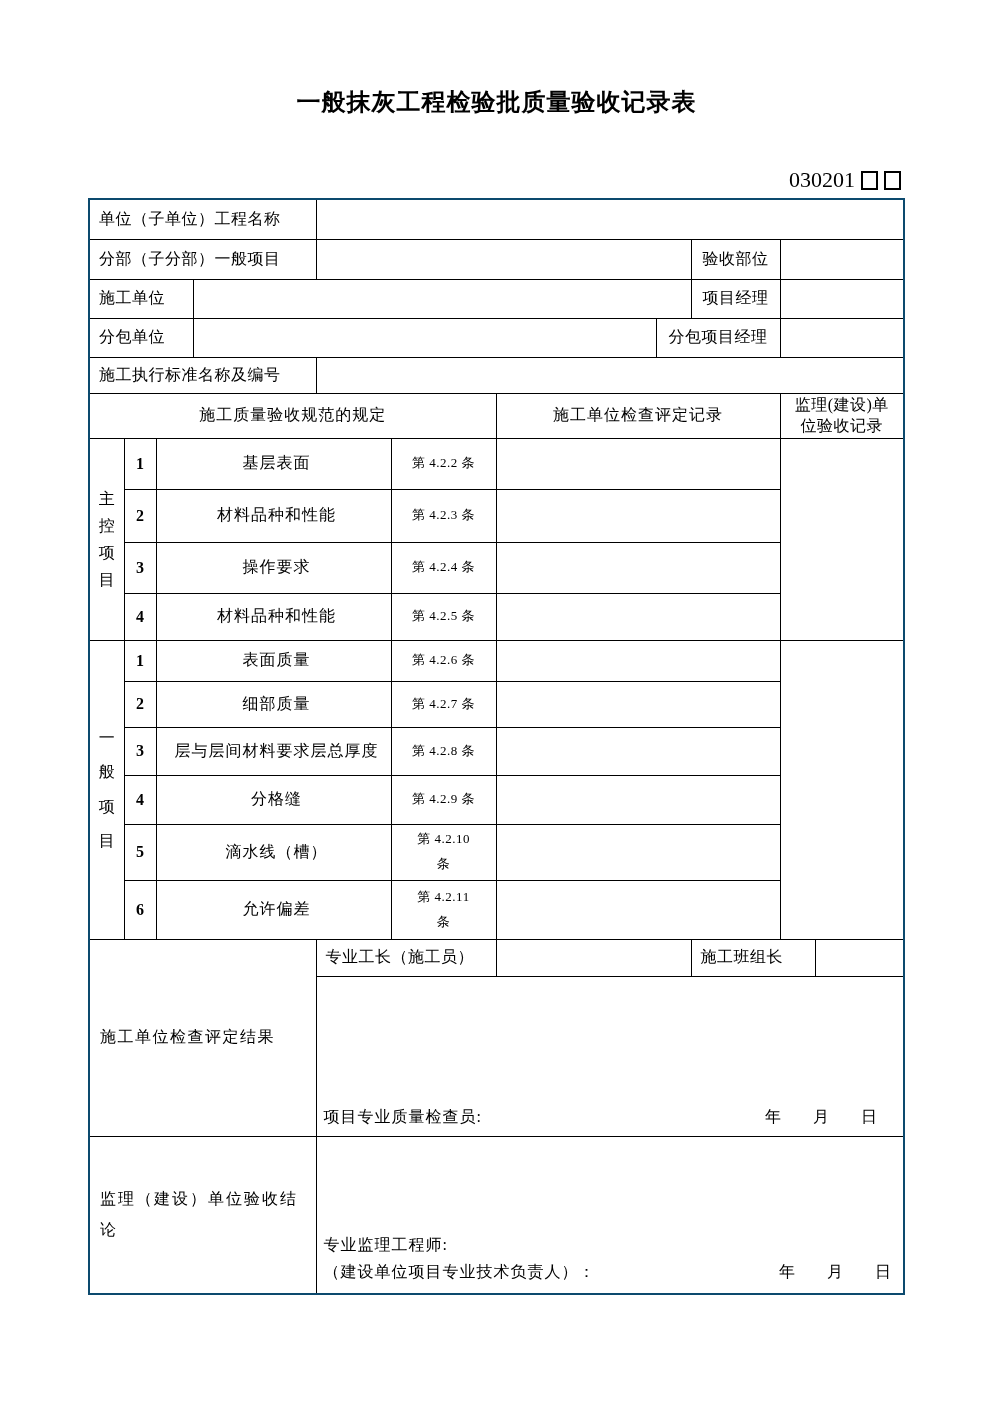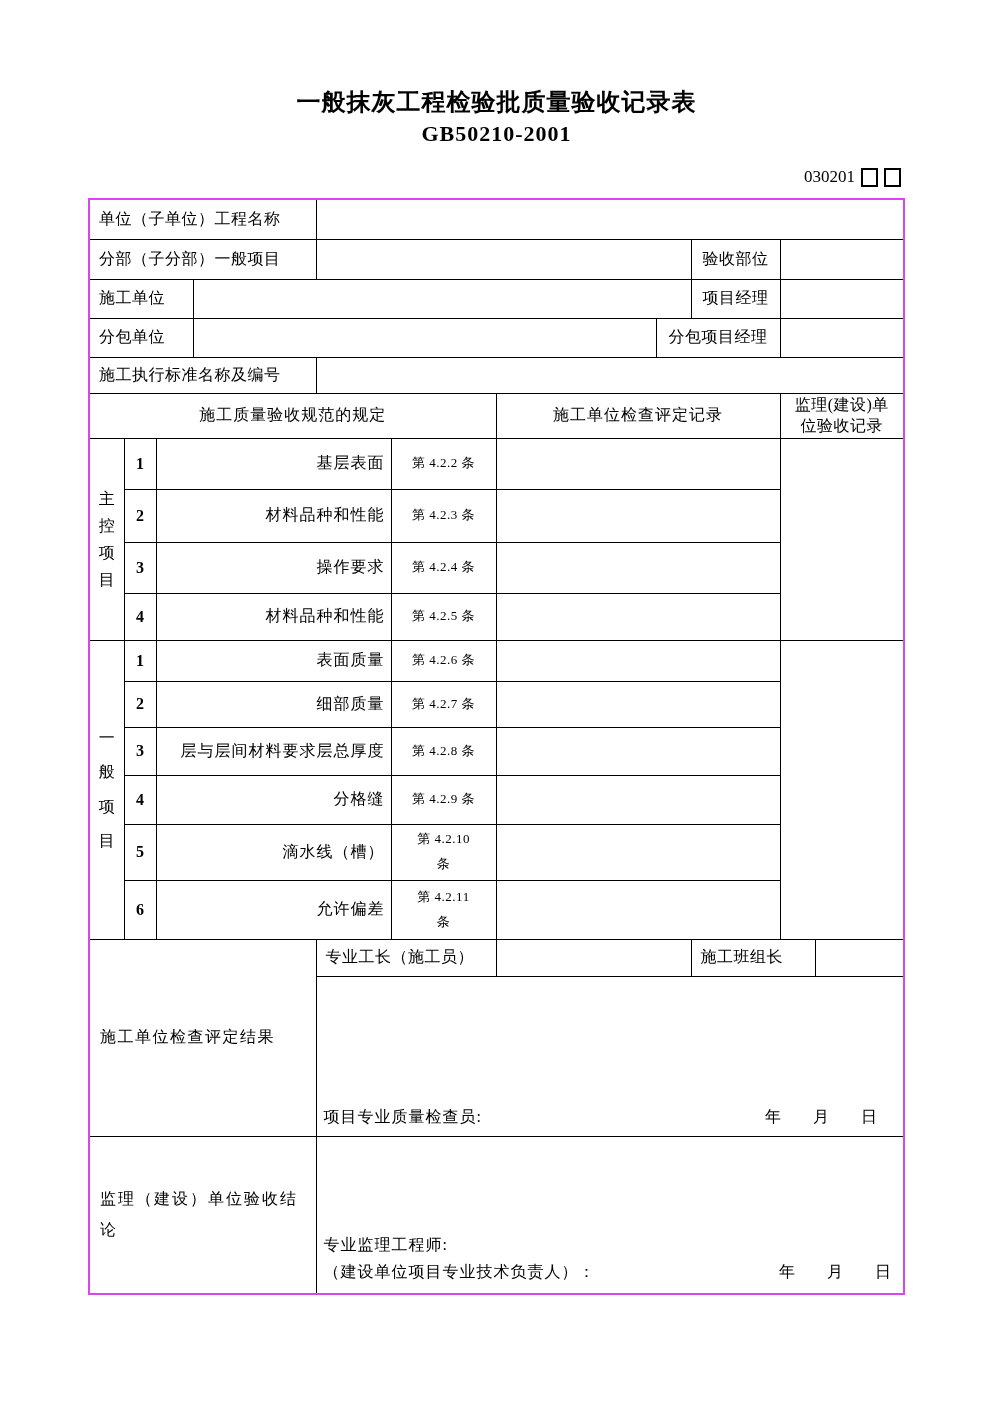--- a/index.html
+++ b/index.html
@@ -13,40 +13,40 @@
     font-family: "Liberation Sans", sans-serif; letter-spacing: 1px;
   }
   .doc-subtitle {
     position: absolute; top: 121px; left: 0; width: 100%;
     text-align: center; font-size: 22px; font-weight: bold;
     font-family: "Liberation Serif", serif; letter-spacing: 1px;
   }
   .code-row {
     position: absolute; top: 167px; right: 92px;
     display: flex; align-items: center; gap: 6px;
-    font-size: 17px; font-family: "Liberation Serif", serif;
+    font-size: 22px; font-family: "Liberation Serif", serif;
   }
   .code-box { width: 17px; height: 19px; border: 2px solid #000; background: #fff; }
 
   table.form {
     position: absolute; left: 88px; top: 198px; width: 815px;
     border-collapse: collapse; table-layout: fixed;
-    border: 2px solid #d946ef;
+    border: 2px solid #0c4a6e;
   }
   td {
     border: 1px solid #000;
     font-size: 16px; vertical-align: middle;
     padding: 0 6px; overflow: hidden;
   }
   td.label   { text-align: left; padding-left: 9px; letter-spacing: 0.5px; }
   td.smlabel { text-align: center; letter-spacing: 0.5px; padding: 0 2px; }
   td.center  { text-align: center; letter-spacing: 1px; }
   td.blank   { padding: 0; }
   td.num     { text-align: center; font-weight: bold; font-family: "Liberation Serif", serif; }
-  td.name    { text-align: right; padding-left: 12px; letter-spacing: 1px; }
+  td.name    { text-align: center; padding-left: 12px; letter-spacing: 1px; }
   td.clause  { text-align: center; font-size: 13px; white-space: pre-line; letter-spacing: 0.5px; line-height: 1.9; }
   td.vert    { text-align: center; padding: 0; }
   td.vert span { display: inline-block; width: 1.15em; word-break: break-all; letter-spacing: 0; }
   td.vert.s1 span { line-height: 1.7; }
   td.vert.s2 span { line-height: 2.15; }
   td.seclabel { text-align: left; padding: 0 10px; letter-spacing: 2px; line-height: 1.9; }
 
   td.sign-cell { vertical-align: bottom; padding: 0; }
   .sign-line {
     display: flex; justify-content: space-between; align-items: flex-end;
@@ -59,21 +59,20 @@
     padding: 0 12px 10px 7px; letter-spacing: 1px;
   }
   .date-text { letter-spacing: 0; white-space: nowrap; }
 </style>
 </head>
 <body>
 
 <div class="page">
 
   <div class="doc-title">一般抹灰工程检验批质量验收记录表</div>
-  <div class="doc-subtitle">GB50210-2001</div>
 
   <div class="code-row">
     <span>030201</span>
     <span class="code-box"></span>
     <span class="code-box"></span>
   </div>
 
   <table class="form">
     <colgroup>
       <col style="width:35px">

